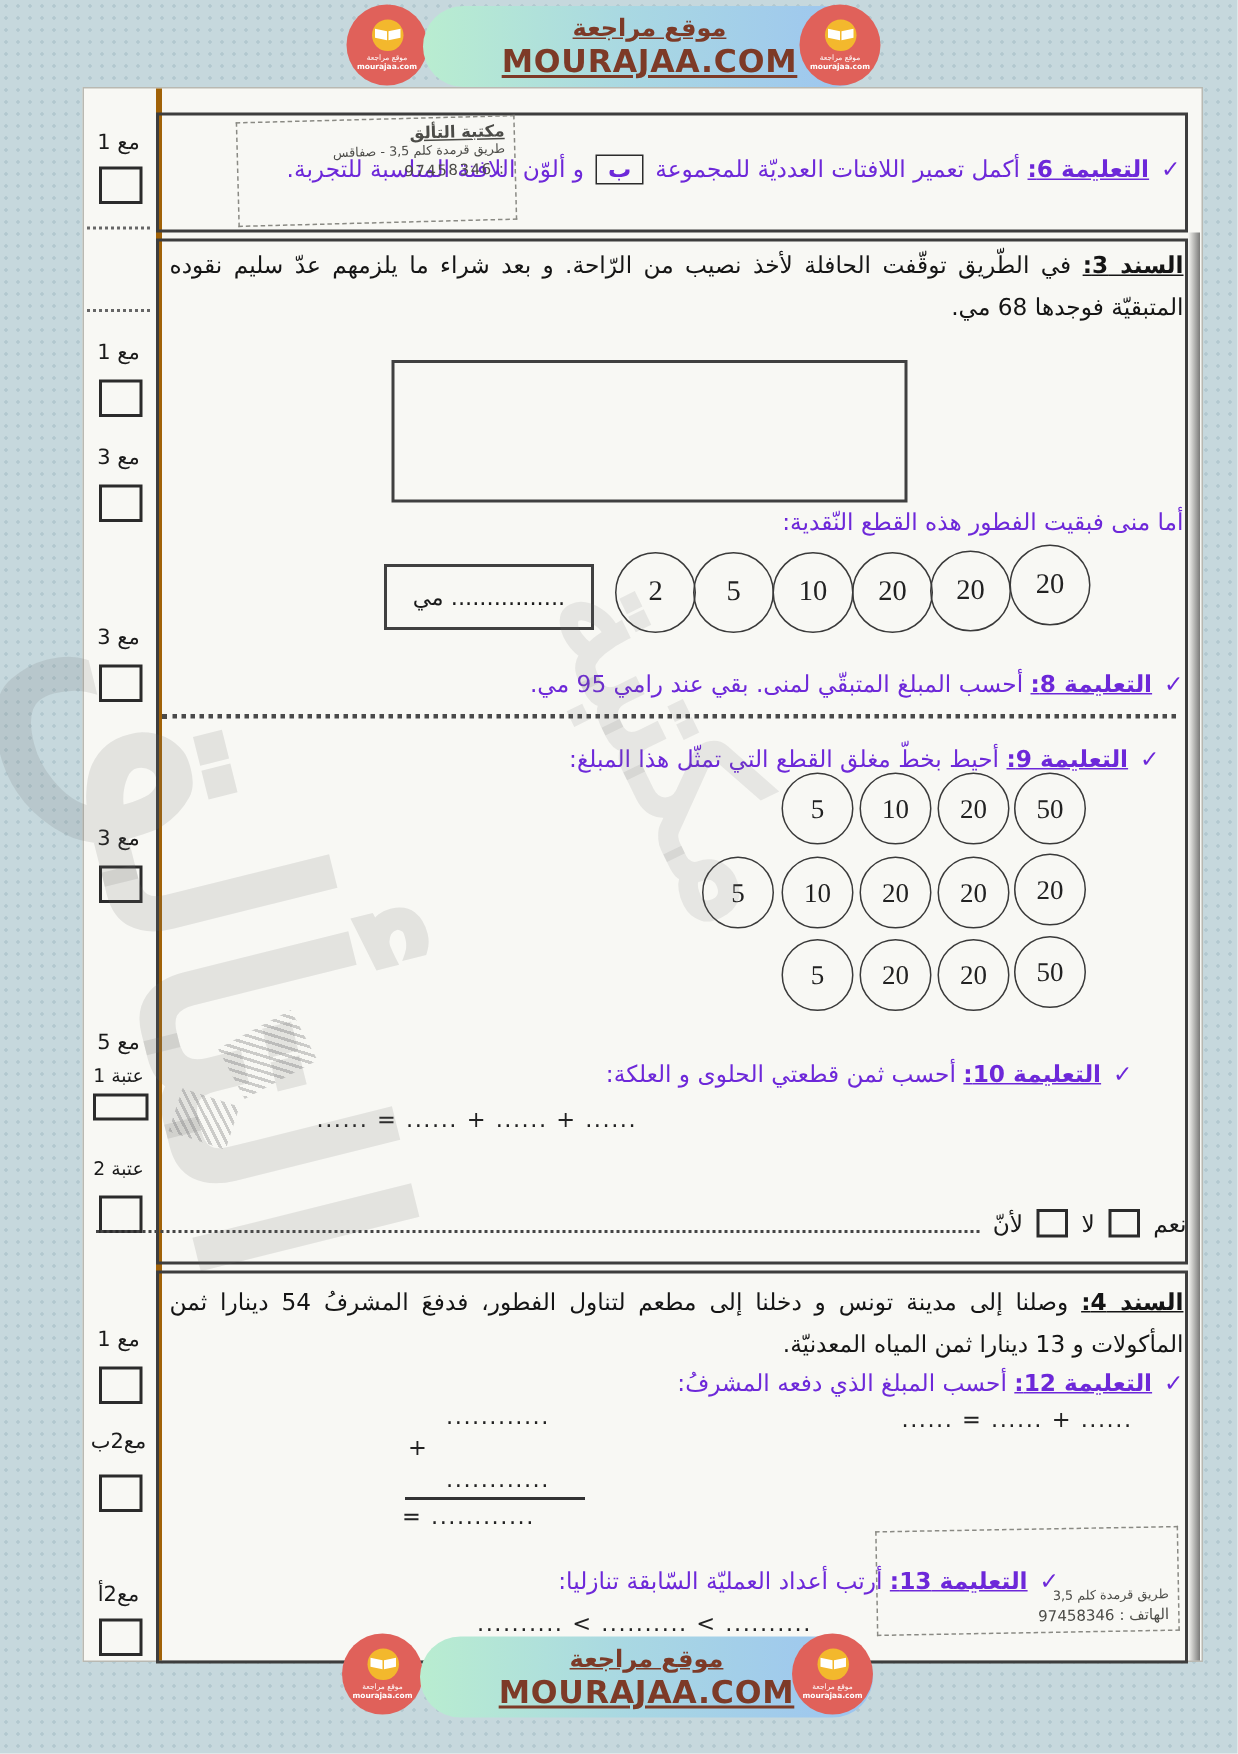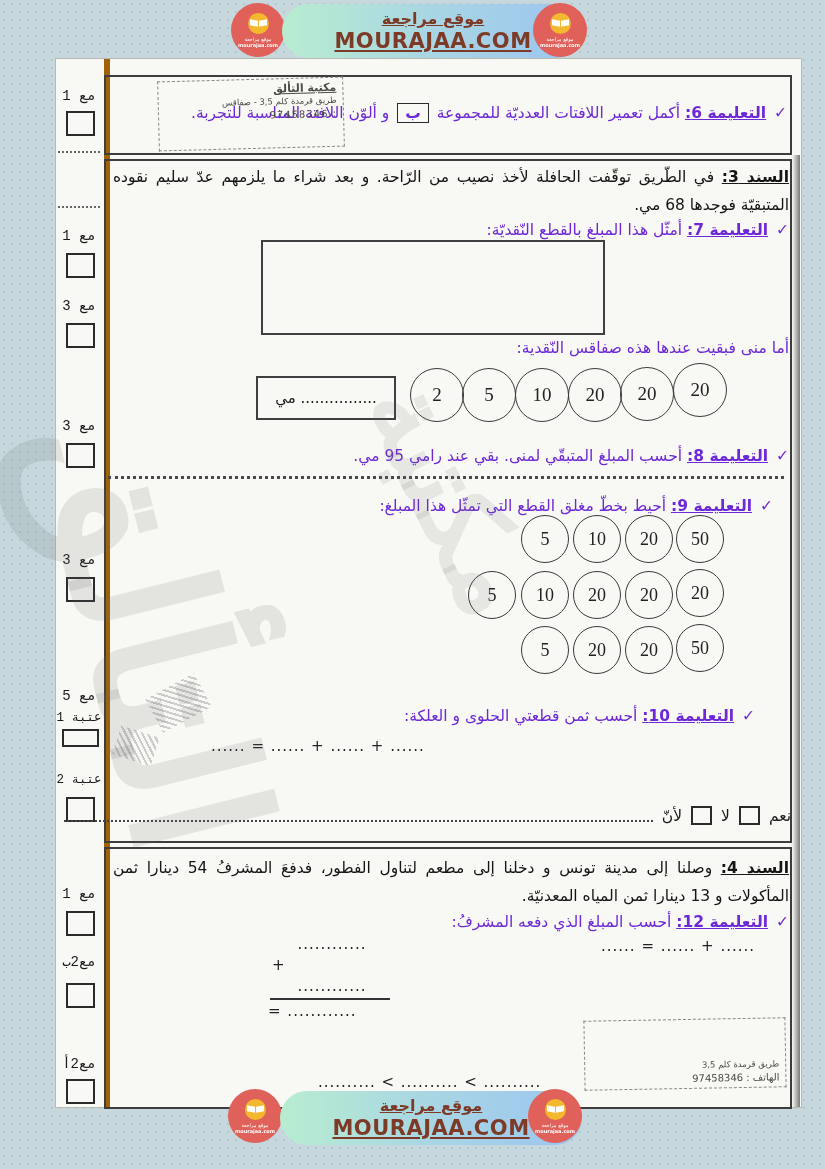--- a/index.html
+++ b/index.html
@@ -24,21 +24,21 @@
   .logo.l{left:231px;} .logo.r{left:533px;}
   .book{width:21px;height:21px;border-radius:50%;background:#f3b82d;position:relative;margin-bottom:2px;}
   .book::before,.book::after{content:"";position:absolute;top:7px;width:8px;height:6px;background:#fff;}
   .book::before{left:2px;transform:skewY(12deg);}
   .book::after{right:2px;transform:skewY(-12deg);}
   .logo-t1{font-size:5px;line-height:6px;}
   .logo-t2{font-size:5px;line-height:6px;font-weight:bold;}
   
   .page{position:absolute;left:55px;top:58px;width:745px;height:1048px;background:#f8f8f4;
     border:1px solid #b9b9b2;z-index:1;}
-  .margin-col{position:absolute;left:0;top:0;width:48px;height:100%;border-right:6px solid #a16207;font-family:Liberation Mono, monospace;}
+  .margin-col{position:absolute;left:0;top:0;width:48px;height:100%;border-right:4px solid #a16207;}
   .m-label{position:absolute;left:0;width:46px;text-align:center;font-size:14px;direction:rtl;white-space:nowrap;}
   .m-box{position:absolute;left:10px;width:25px;height:21px;border:2px solid #2b2b2b;background:transparent;}
   .m-box.rect{left:6px;width:33px;height:14px;}
   .m-dotline{position:absolute;left:2px;width:42px;border-top:2px dotted #666;}
   .sec{position:absolute;border:2px solid #3d3d3d;}
   .line{position:absolute;direction:rtl;font-size:15.5px;white-space:nowrap;color:#6d28d9;}
   .ititle{font-weight:bold;text-decoration:underline;}
   .check{font-weight:bold;padding-left:3px;}
   .para{position:absolute;direction:rtl;text-align:justify;font-size:15.5px;line-height:28px;color:#151515;}
   .letterbox{display:inline-block;border:1.5px solid #2b2b2b;padding:0 7px;margin:0 3px;font-weight:bold;}
@@ -137,29 +137,24 @@
     <span>أكمل تعمير اللافتات العدديّة للمجموعة</span>
     <span class="letterbox">ب</span>
     <span>و ألوّن اللافتة المناسبة للتجربة.</span>
   </div>
 
   <div class="para" style="right:12px;top:104px;width:676px;">
     <span class="ititle">السند 3:</span>
     <span>في الطّريق توقّفت الحافلة لأخذ نصيب من الرّاحة. و بعد شراء ما يلزمهم عدّ سليم نقوده المتبقيّة فوجدها 68 مي.</span>
   </div>
 
-  <div class="line" style="right:12px;top:162px;">
-    <span class="check">✓</span>
-    <span class="ititle">التعليمة 7:</span>
-    <span>أمثّل هذا المبلغ بالقطع النّقديّة:</span>
-  </div>
 
   <div class="ansbox" style="left:205px;top:181px;width:340px;height:91px;"></div>
 
-  <div class="line" style="right:12px;top:280px;">أما منى فبقيت عندها هذه صفاقس النّقدية:</div>
+  <div class="line" style="right:12px;top:280px;">أما منى فبقيت الفطور هذه القطع النّقدية:</div>
 
   <div class="coin big" style="left:354px;top:309px;">2</div>
   <div class="coin big" style="left:406px;top:309px;">5</div>
   <div class="coin big" style="left:459px;top:309px;">10</div>
   <div class="coin big" style="left:512px;top:309px;">20</div>
   <div class="coin big" style="left:564px;top:308px;">20</div>
   <div class="coin big" style="left:617px;top:304px;">20</div>
 
   <div class="ansbox" style="left:200px;top:317px;width:136px;height:40px;display:flex;align-items:center;justify-content:center;direction:rtl;font-size:15px;">................ مي</div>
 
@@ -225,20 +220,25 @@
 
   <div class="vcalc" style="left:212px;top:876px;">
     <div class="c">............</div>
     <div style="padding-left:4px;margin:3px 0;">+</div>
     <div class="c">............</div>
     <div class="hline"></div>
     <div><span>=</span>
          <span>............</span></div>
   </div>
 
+  <div class="line" style="right:95px;top:986px;z-index:7;">
+    <span class="check">✓</span>
+    <span class="ititle">التعليمة 13:</span>
+    <span>أرتب أعداد العمليّة السّابقة تنازليا:</span>
+  </div>
 
   <div class="eq" style="left:262px;top:1014px;">.......... &lt; .......... &lt; ..........</div>
 
   <div class="stamp" style="left:528px;top:960px;width:188px;height:62px;z-index:6;transform:rotate(-1deg);display:flex;flex-direction:column;justify-content:flex-end;">
     <div class="s2">طريق قرمدة كلم 3,5</div>
     <div class="s3">الهاتف : 97458346</div>
   </div>
 
   <div class="shadow-strip"></div>
 </div>

